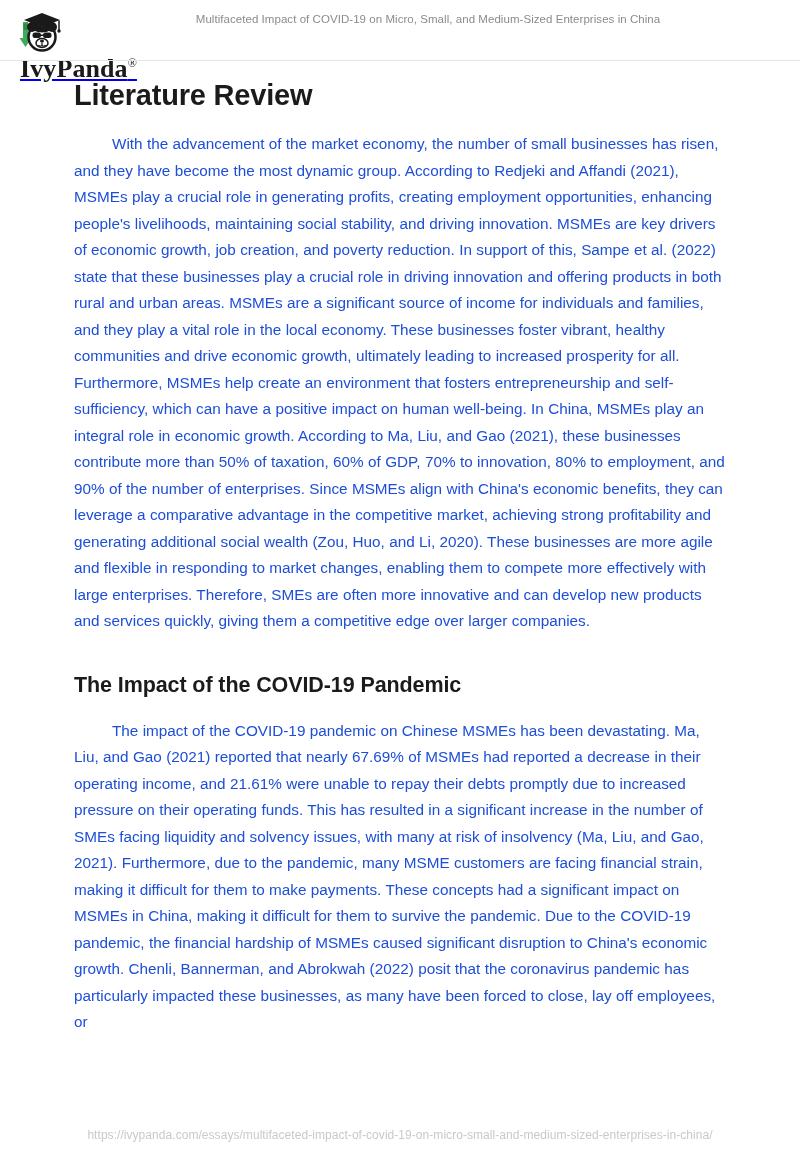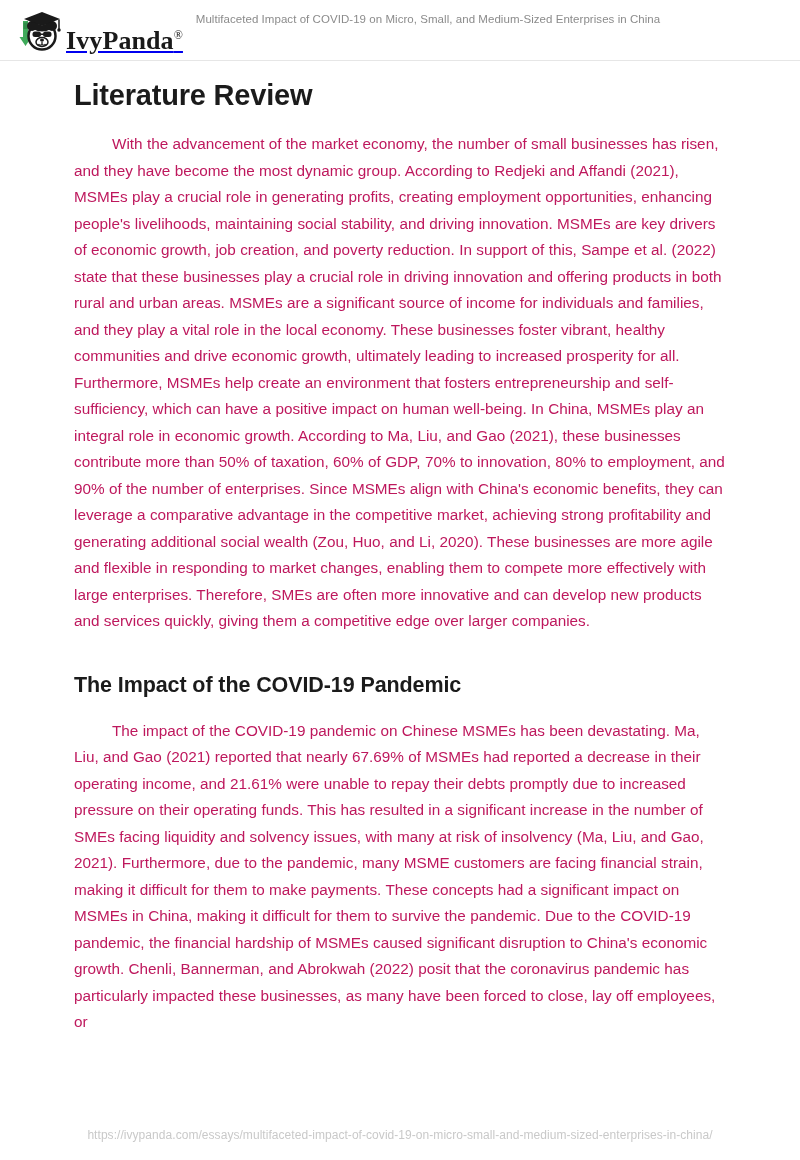--- a/index.html
+++ b/index.html
@@ -32,22 +32,23 @@
     left: 0;
     width: 800px;
     height: 1px;
     background: #e6e6e6;
   }
   .brand {
     position: absolute;
     left: 16px;
     top: 9px;
     display: flex;
-    align-items: flex-end;
+    align-items: flex-start;
     height: 44px;
+    flex-direction: column;
   }
   .brand-mark {
     width: 46px;
     height: 44px;
     flex: 0 0 46px;
     display: block;
   }
   .brand-name {
     font-family: "Liberation Serif", serif;
     font-size: 26px;
@@ -99,21 +100,21 @@
     margin: 30px 0 0 0;
     letter-spacing: -0.1px;
     line-height: 1.3;
   }
   h2.doc-heading.second {
     margin-top: 37px;
   }
   p.doc-para {
     font-size: 15.3px;
     line-height: 26.5px;
-    color: #be185d;
+    color: #1d4ed8;
     margin: 18px 0 0 0;
     text-indent: 38px;
     text-align: left;
     word-spacing: 0.1px;
   }
 
   
   .page-footer {
     position: absolute;
     left: 0;

